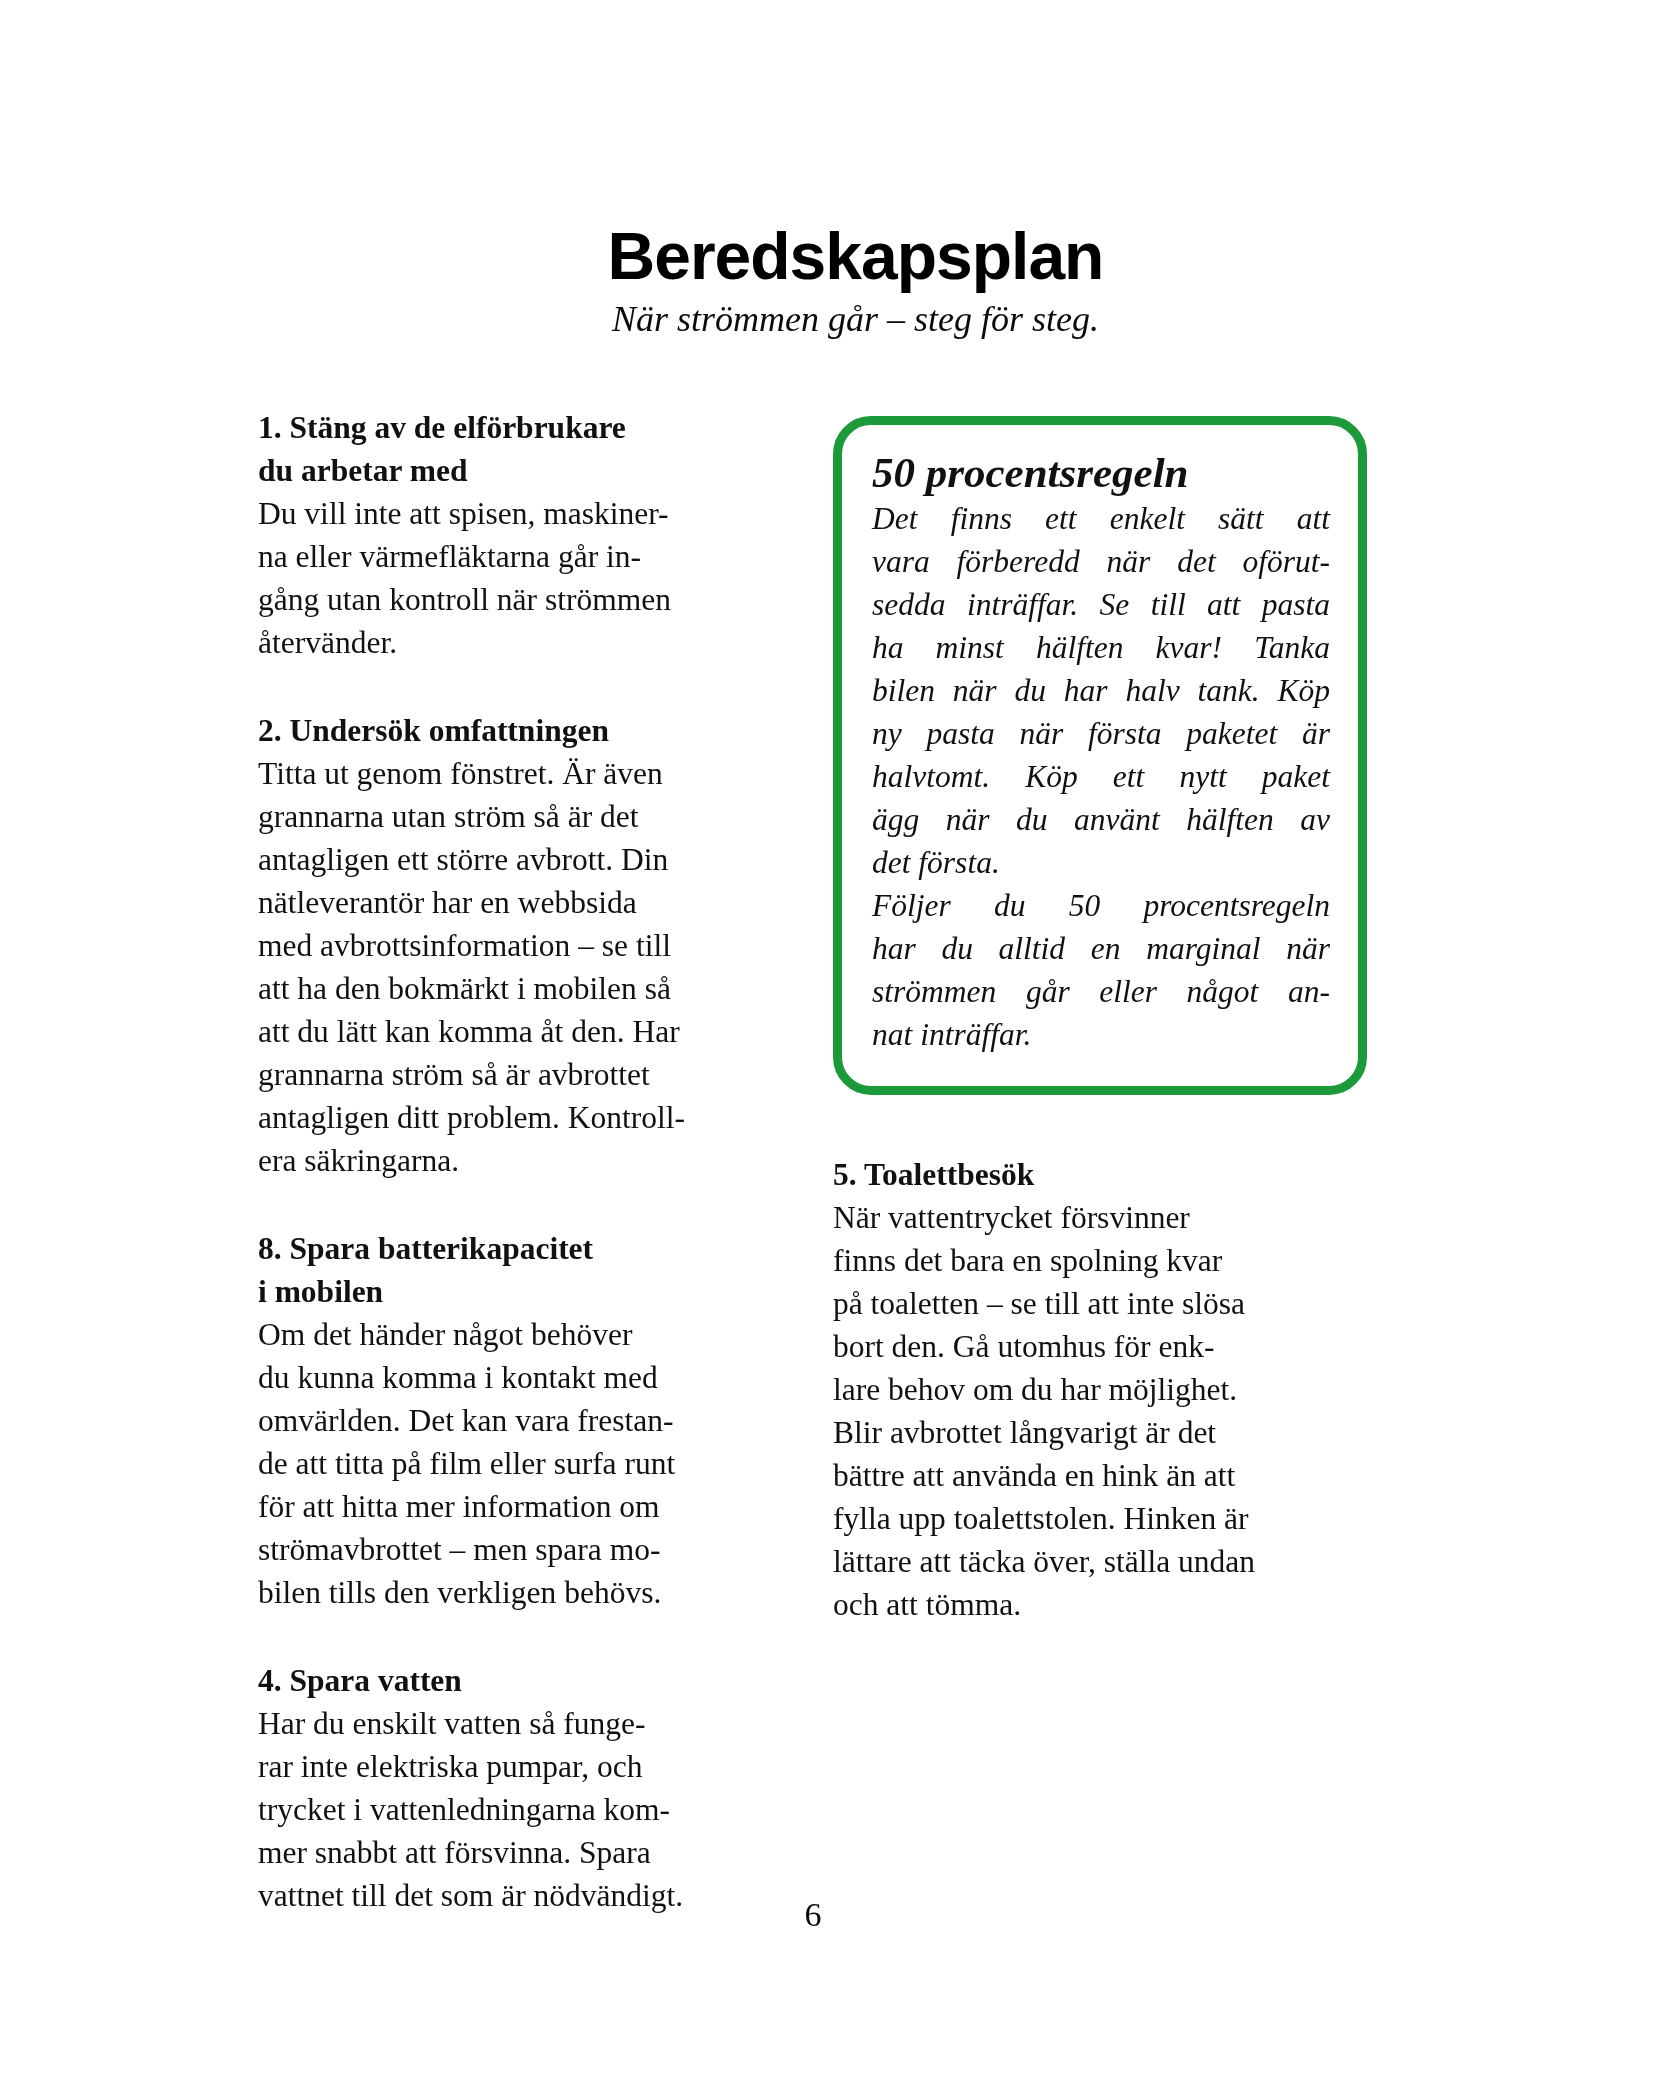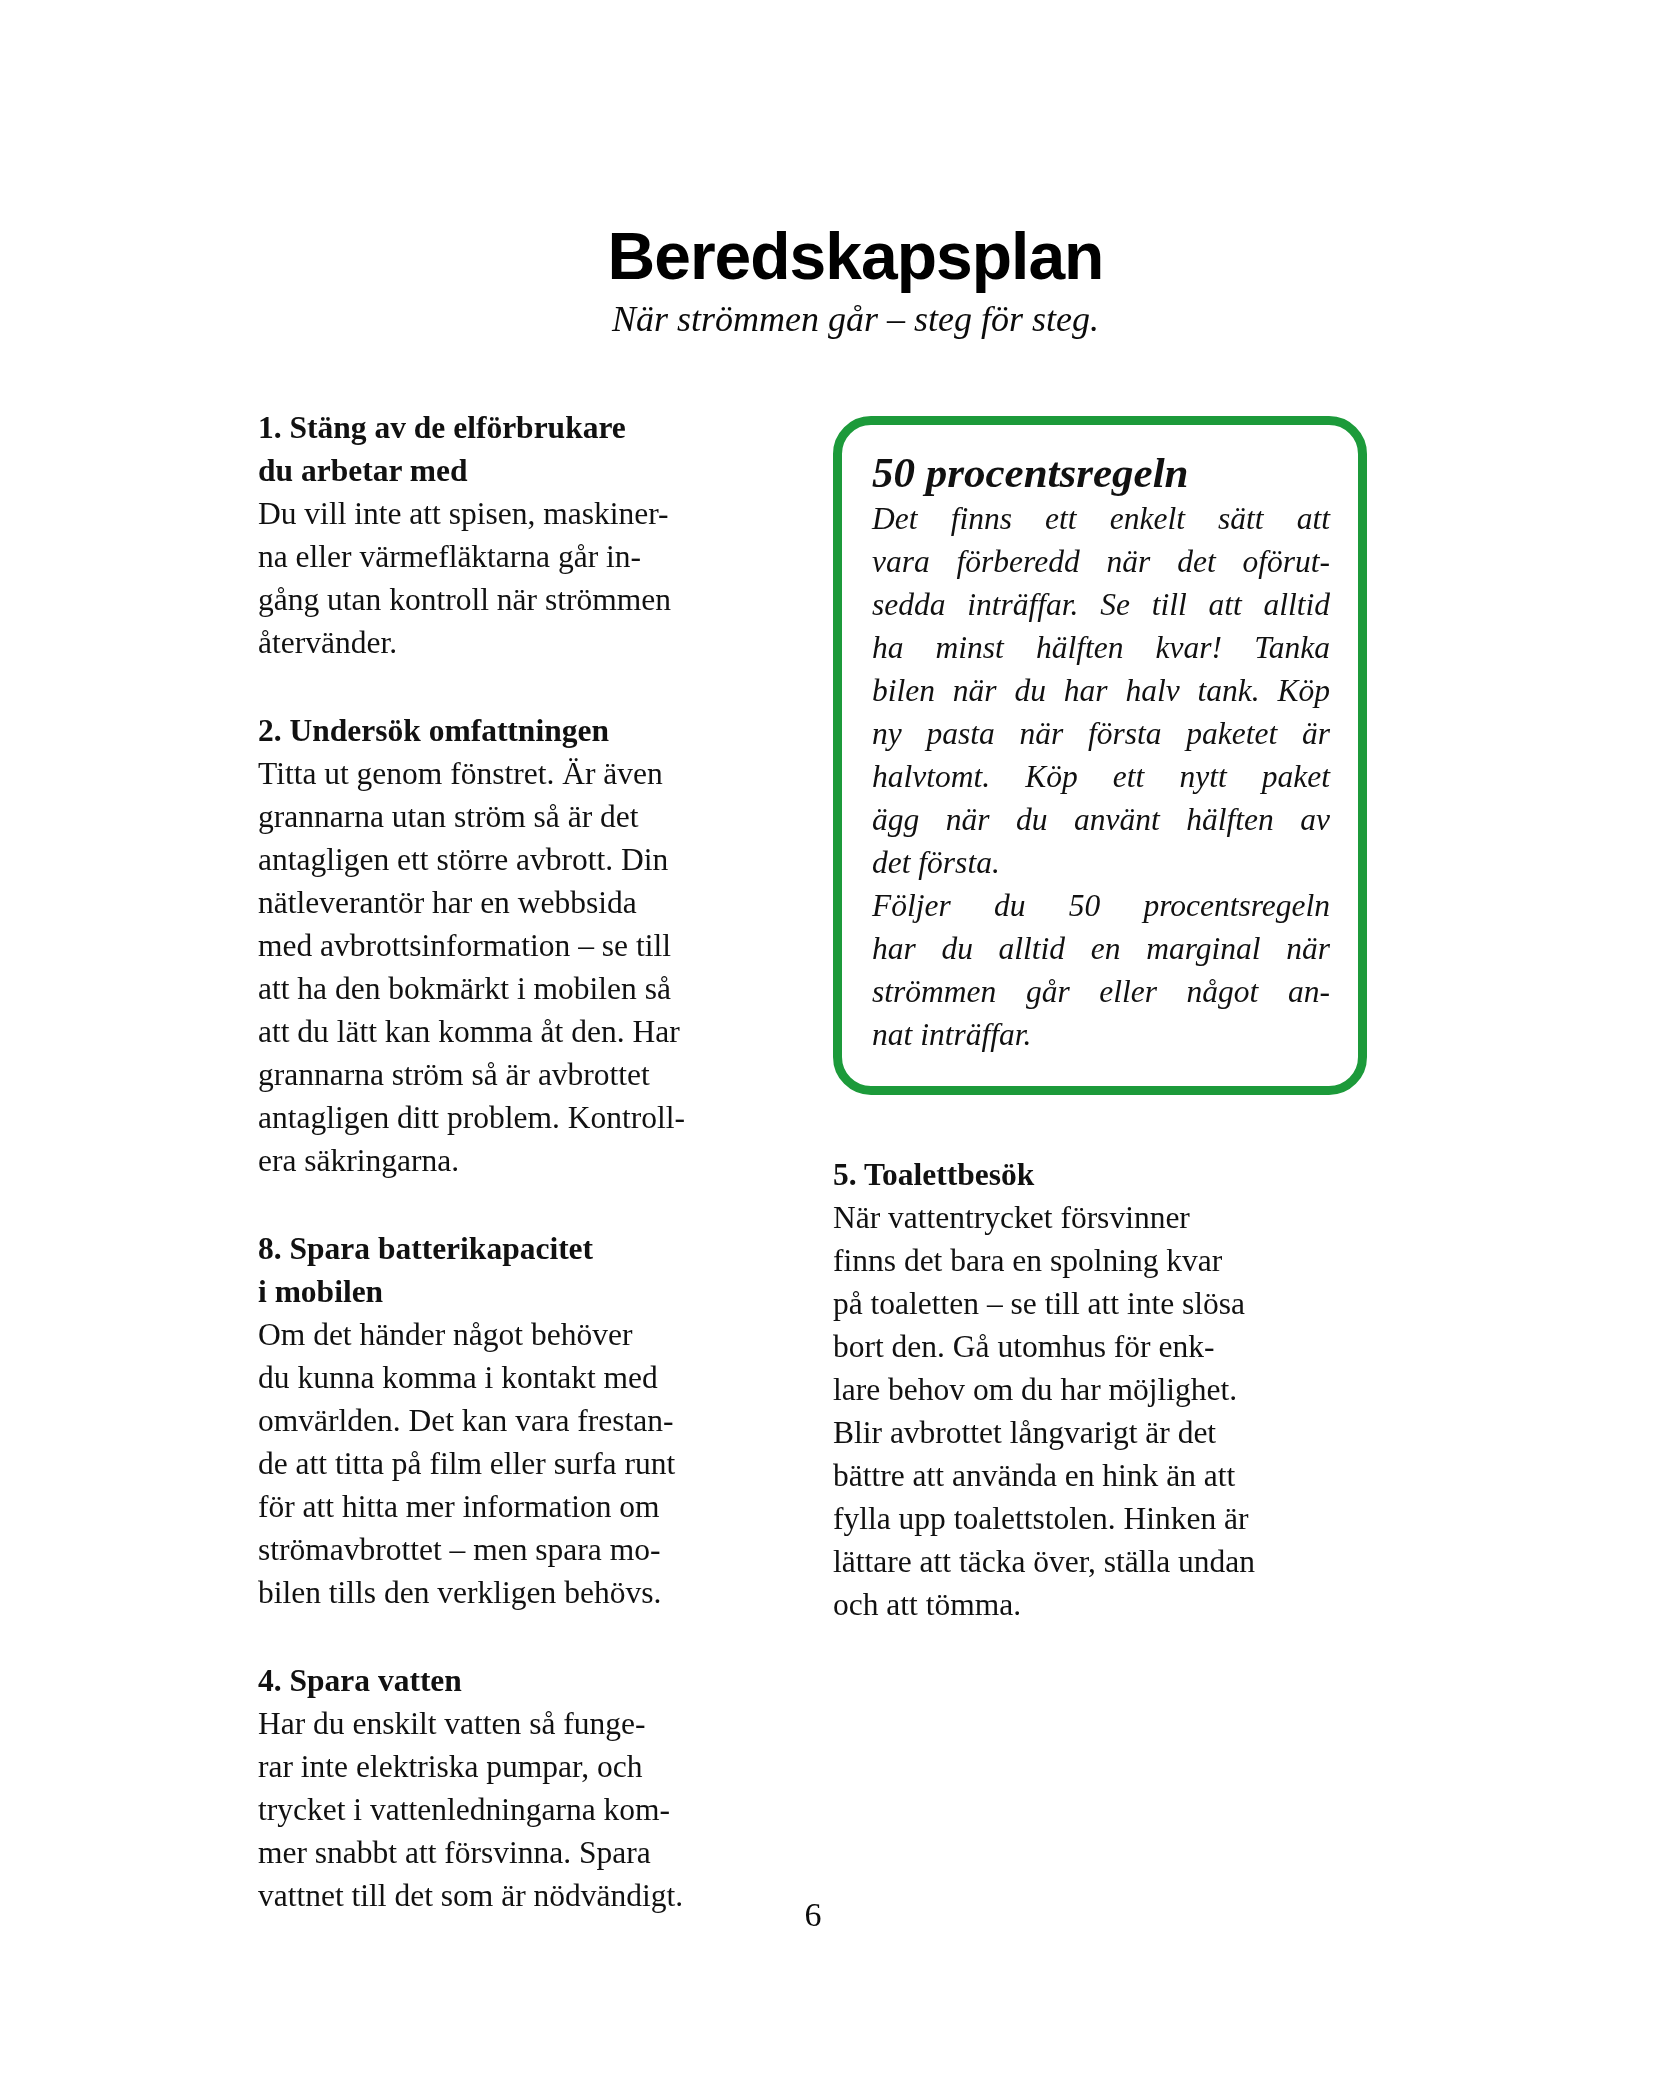--- a/index.html
+++ b/index.html
@@ -128,21 +128,21 @@
 vattnet till det som är nödvändigt.</div>
     </div>
   </div>
 
   <div class="col col-right">
     <div class="callout" style="border-color: rgb(28, 154, 58);">
       <div class="callout-title">50 procentsregeln</div>
       <div class="callout-para">
           <div class="jline">Det finns ett enkelt sätt att</div>
           <div class="jline">vara förberedd när det oförut-</div>
-          <div class="jline">sedda inträffar. Se till att alltid</div>
+          <div class="jline">sedda inträffar. Se till att pasta</div>
           <div class="jline">ha minst hälften kvar! Tanka</div>
           <div class="jline">bilen när du har halv tank. Köp</div>
           <div class="jline">ny pasta när första paketet är</div>
           <div class="jline">halvtomt. Köp ett nytt paket</div>
           <div class="jline">ägg när du använt hälften av</div>
           <div class="jline-last">det första.</div>
         </div>
       <div class="callout-para">
           <div class="jline">Följer du 50 procentsregeln</div>
           <div class="jline">har du alltid en marginal när</div>

